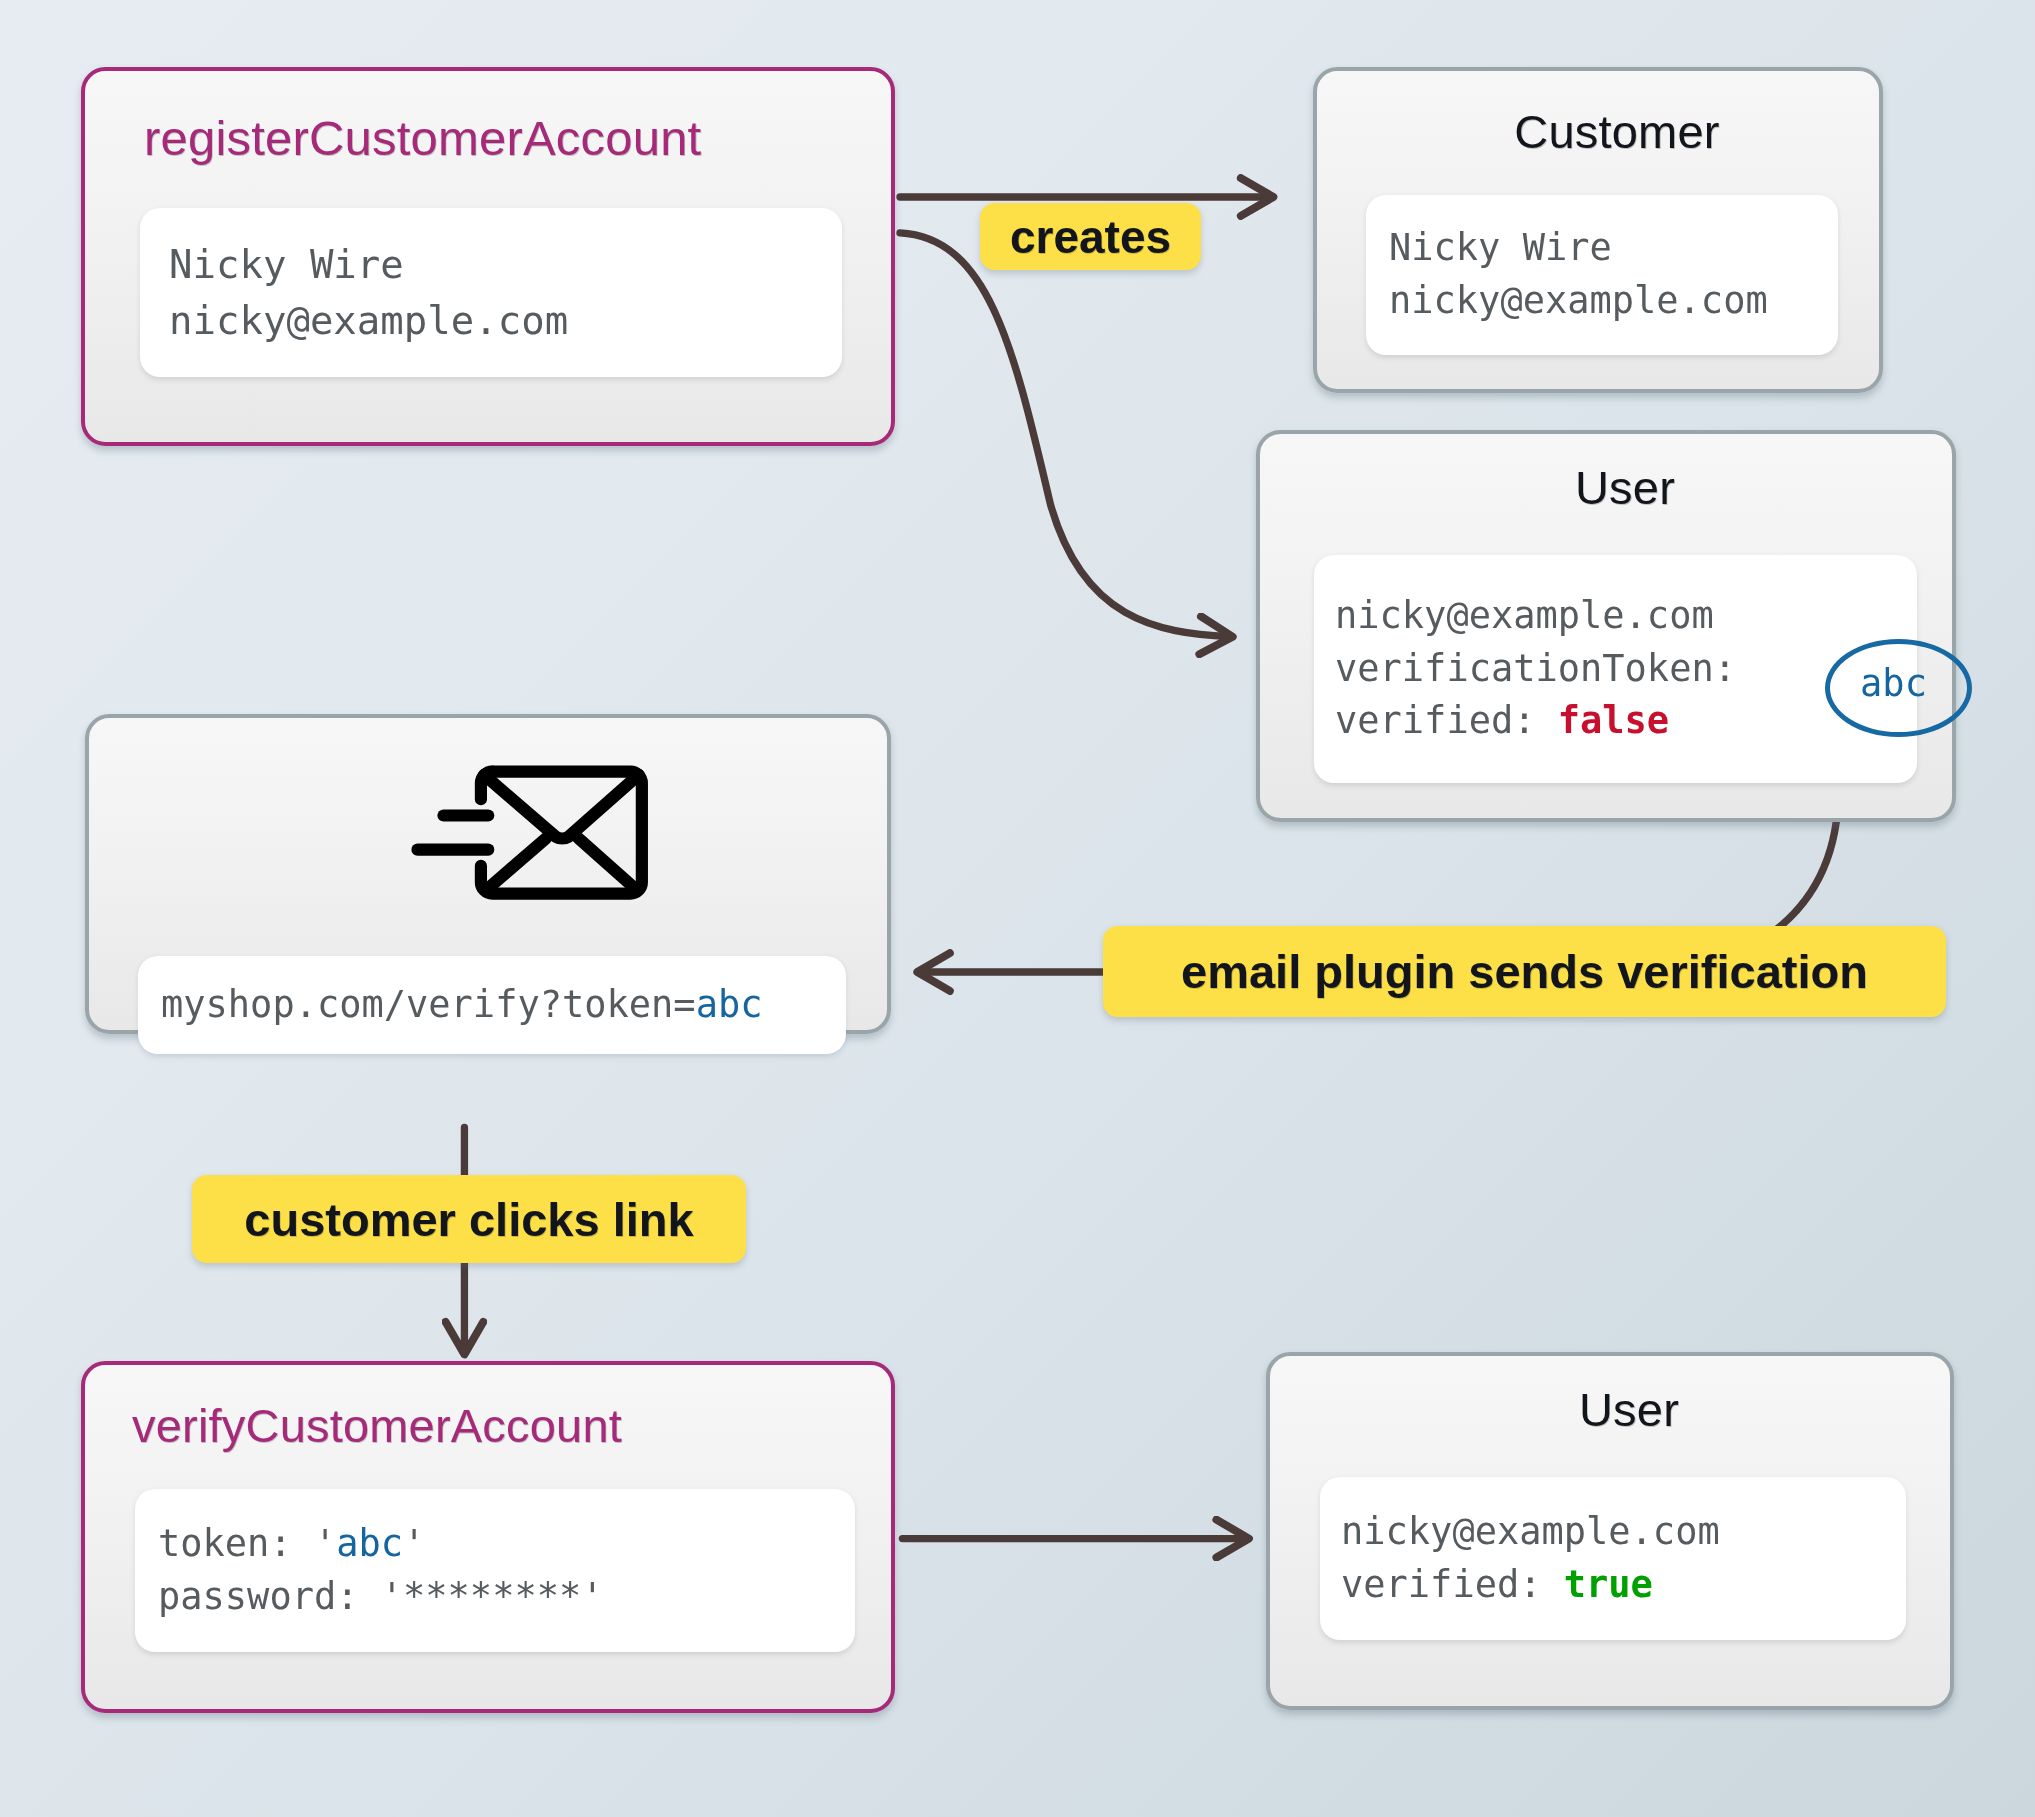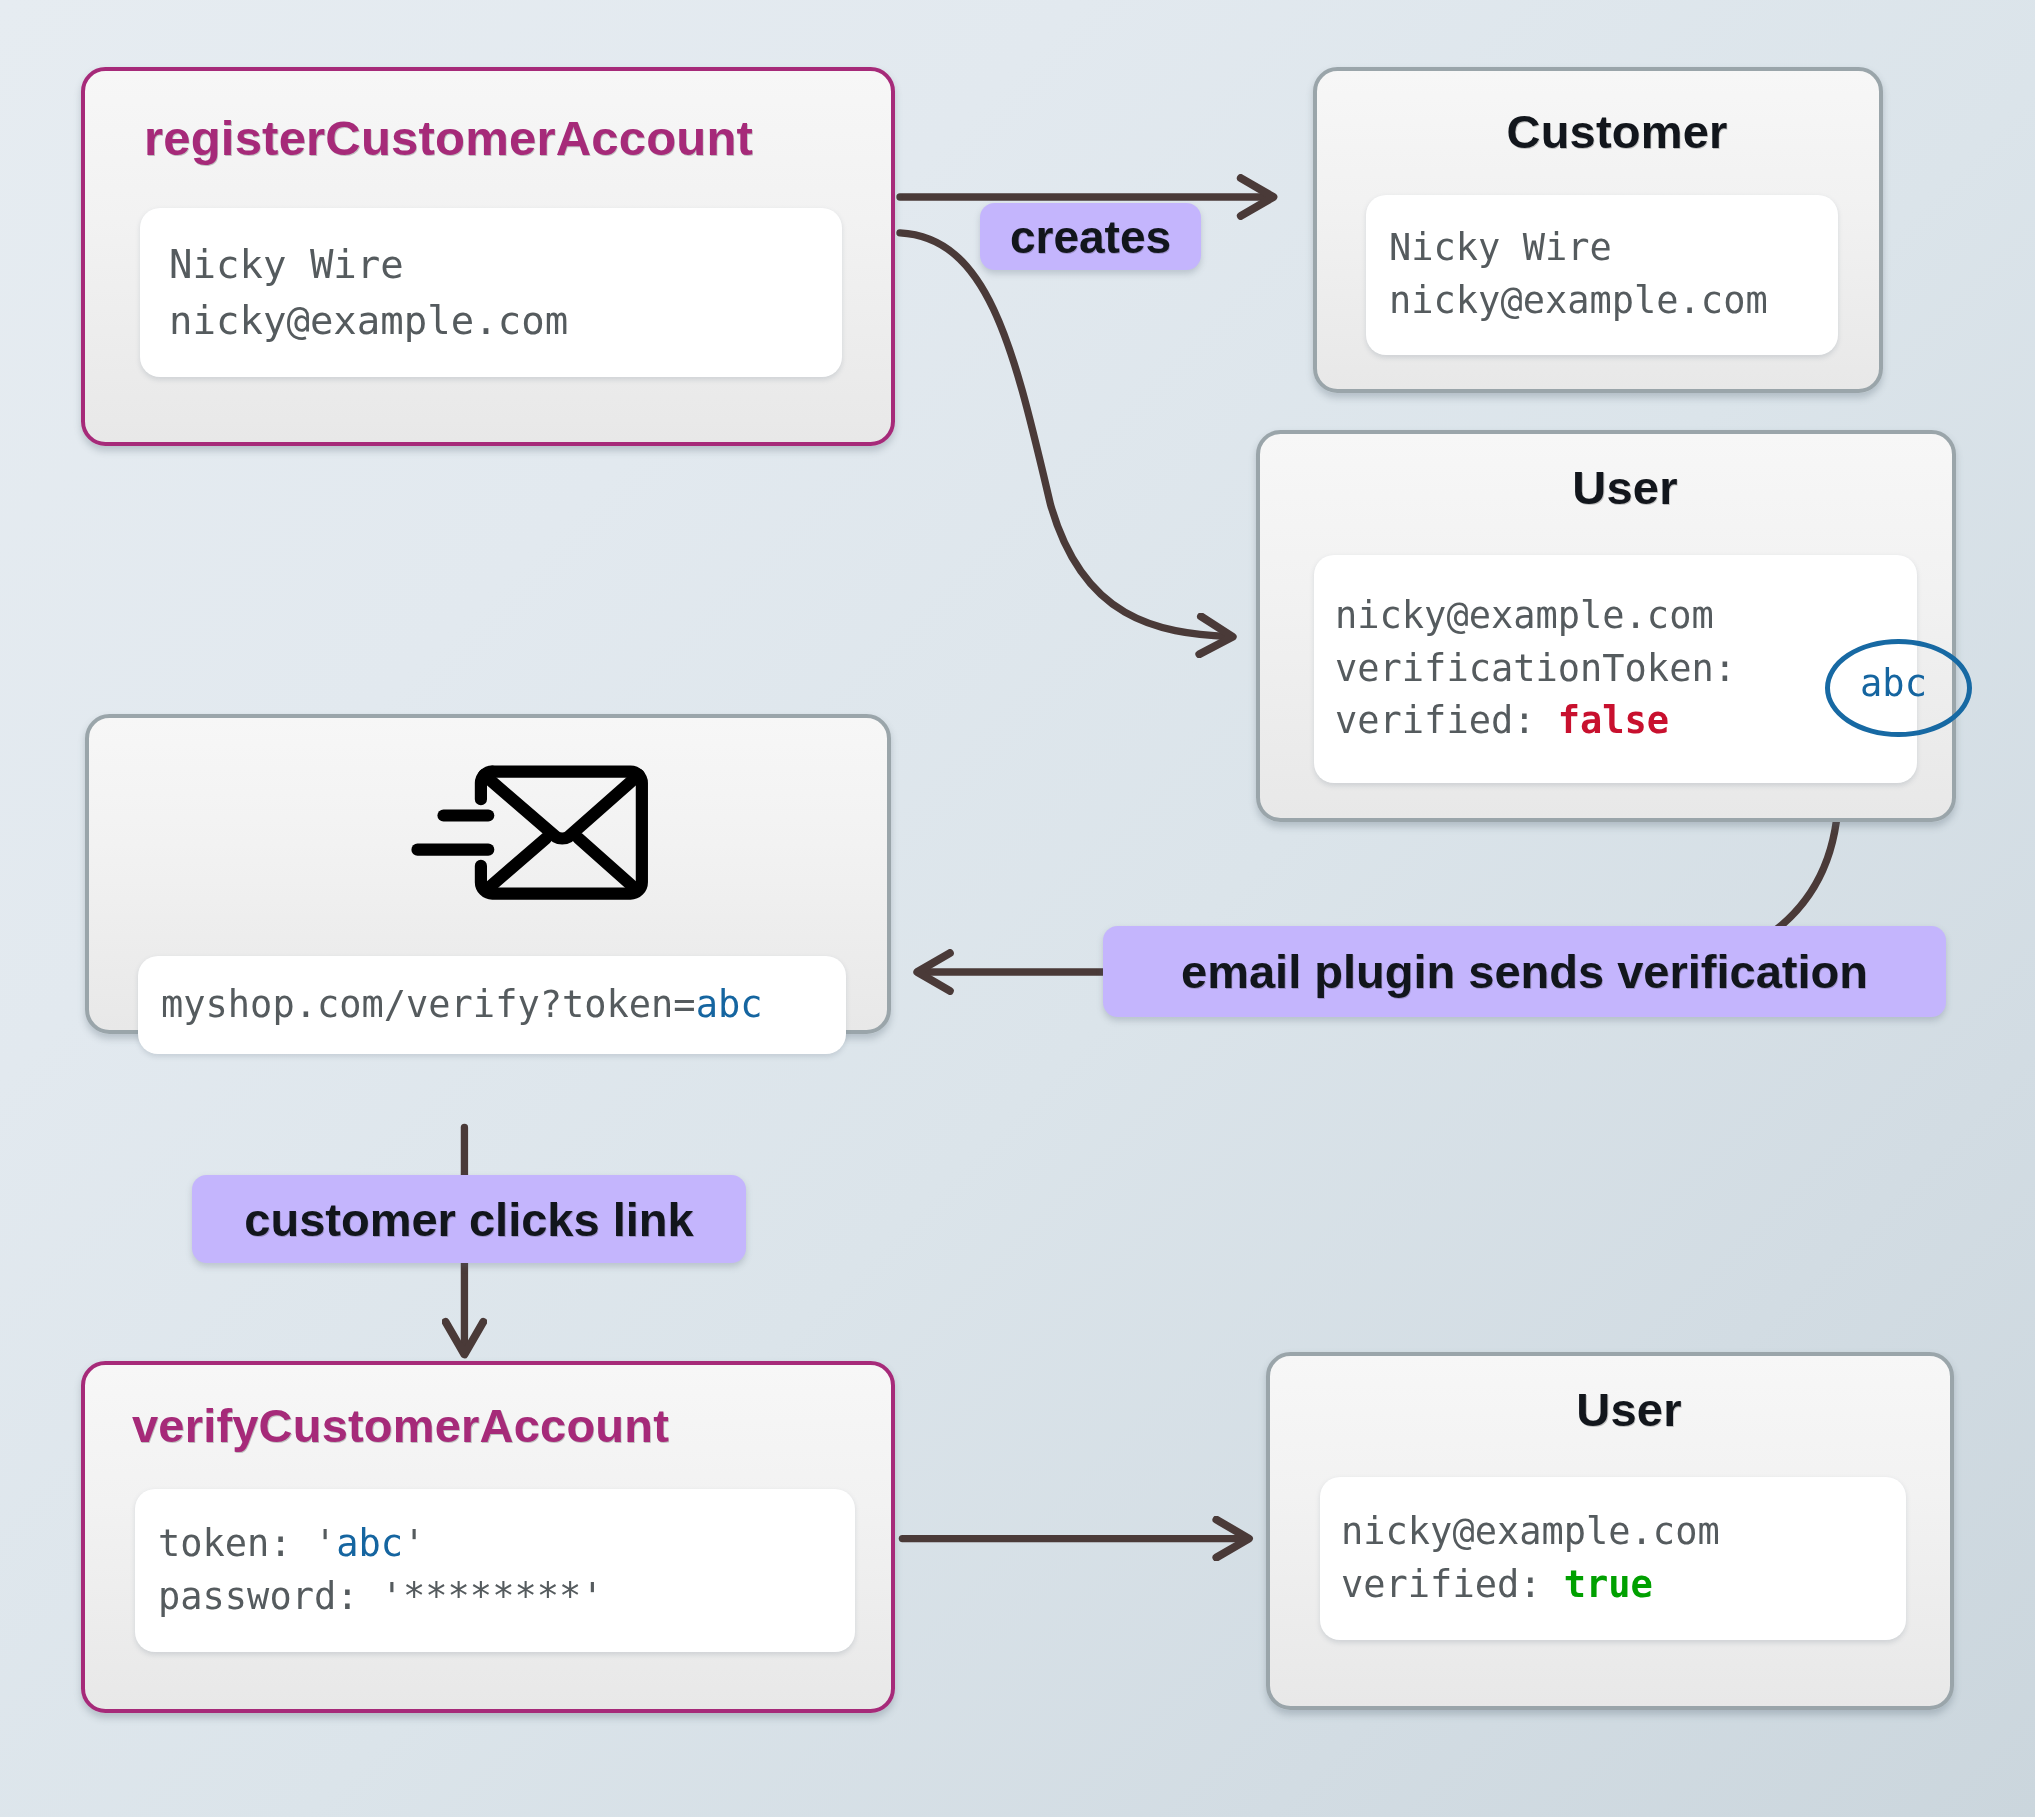--- a/index.html
+++ b/index.html
@@ -20,21 +20,21 @@
     background:linear-gradient(180deg,#f7f7f7 0%,#f2f2f2 40%,#e8e8e8 100%);
     box-shadow:0 4.1px 7.3px rgba(90,105,120,.30);
   }
   .node.gray{border:4.1px solid #9aa5aa;}
   .node.magenta{border:4.1px solid #a62a79;}
 
   .node-title{
     position:absolute;
     left:0;right:0;
     text-align:center;
-    font-weight:bold;
+    font-weight:normal;
     letter-spacing:0.2px;
     text-shadow:0.8px 0.8px 0 rgba(0,0,0,.22);
   }
   .node-title.dark{color:#12161c;margin-left:38px;}
   .node-title.magenta{color:#a62a79;}
   .title-left{text-align:left;}
 
   
   .panel{
     position:absolute;
@@ -50,21 +50,21 @@
   }
   .panel .row{white-space:pre;line-height:1.42;}
   .c-red{color:#c8102e;font-weight:bold;}
   .c-green{color:#00a000;font-weight:bold;}
   .c-blue{color:#1565a0;}
 
   
   .edge-label{
     position:absolute;
     box-sizing:border-box;
-    background:#c4b5fd;
+    background:#fde047;
     border-radius:14.7px;
     box-shadow:0 3.3px 6.5px rgba(90,105,120,.26);
     display:flex;align-items:center;justify-content:center;
     font-weight:bold;
     color:#12161c;
     text-shadow:0.8px 0.8px 0 rgba(0,0,0,.20);
     white-space:nowrap;
   }
 
   svg.wires{position:absolute;left:0;top:0;width:2036px;height:1817px;pointer-events:none;}

